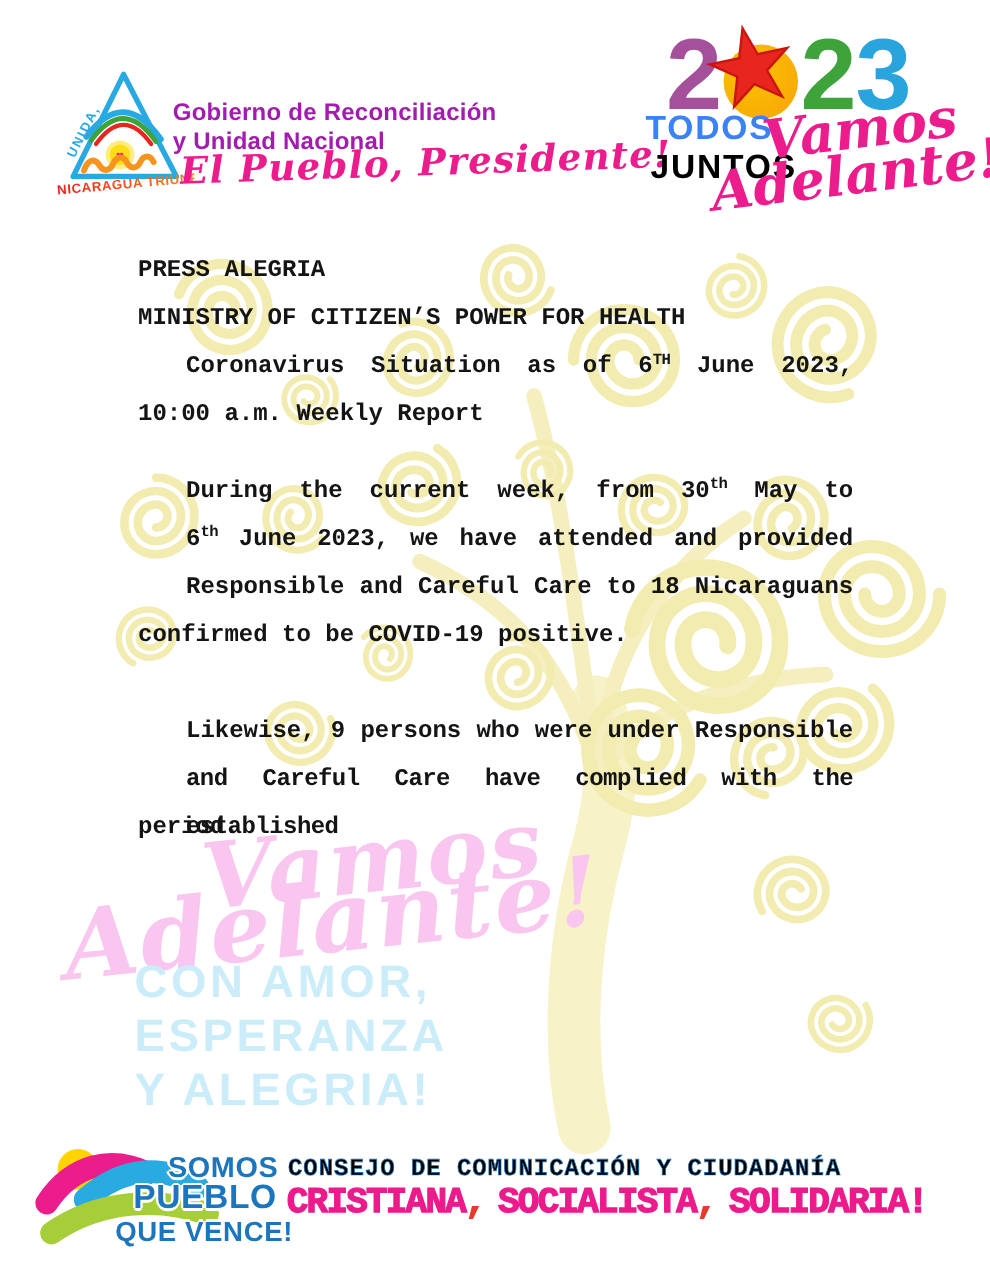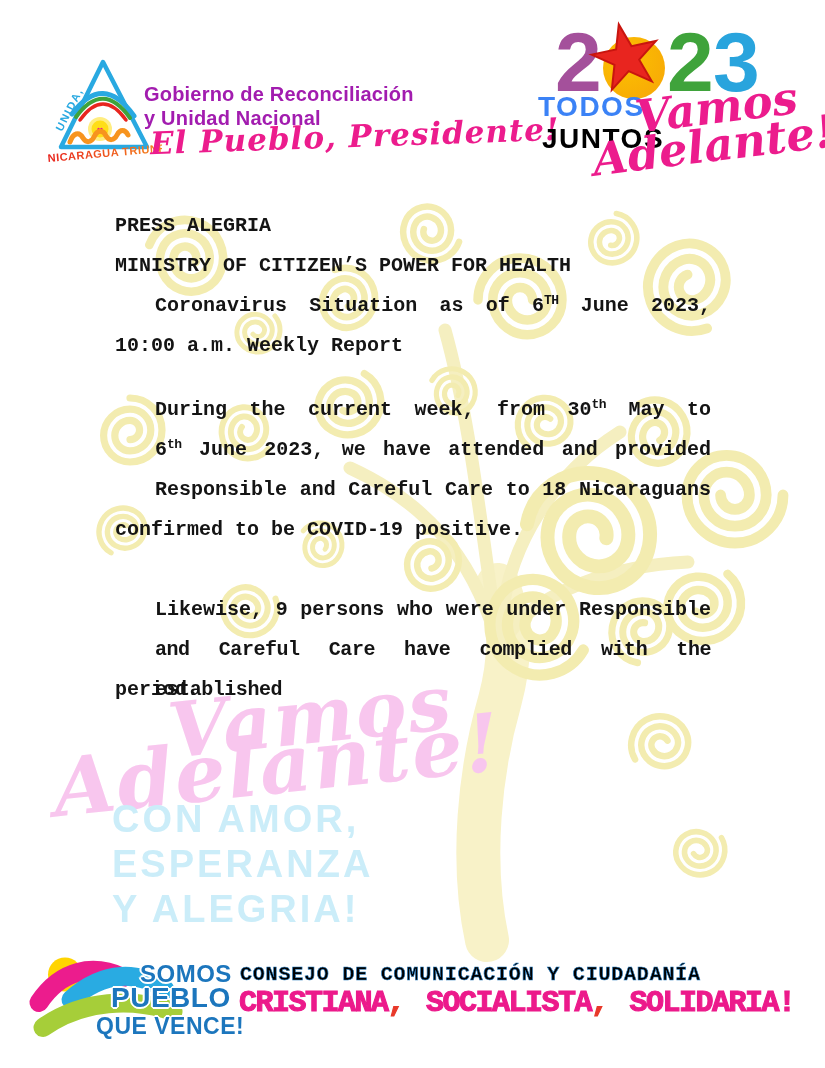--- a/index.html
+++ b/index.html
@@ -56,21 +56,21 @@
   .somos{position:absolute;left:140px;top:960px;z-index:4;color:#1c76bd;font-weight:700;font-size:24px;letter-spacing:0.5px;}
   .pueblo{position:absolute;left:111px;top:982px;z-index:4;color:#1c76bd;font-weight:700;font-size:28px;letter-spacing:0.5px;}
   .vence{position:absolute;left:96px;top:1013px;z-index:4;color:#1c76bd;font-weight:700;font-size:23px;letter-spacing:0.5px;}
   .consejo{position:absolute;left:240px;top:963px;z-index:3;color:#000000;
     font-family:"Liberation Mono",monospace;font-weight:700;font-size:20px;letter-spacing:0.8px;
     -webkit-text-stroke:0.6px #2077bd;}
   .cristiana-line{position:absolute;left:239px;top:986px;z-index:3;color:#ec1a8b;
     font-family:"Liberation Mono",monospace;font-weight:700;font-size:30px;letter-spacing:-1.5px;
     -webkit-text-stroke:1.1px currentColor;}
   .cristiana-line .cm{color:#e8392a;}
-  .cristiana-line .sp{margin-left:22px;}
+  .cristiana-line .sp{margin-left:11px;}
 </style>
 </head>
 <body>
 
 <div id="page">
 
   <svg id="tree-wm" viewBox="0 0 825 1068" xmlns="http://www.w3.org/2000/svg" aria-hidden="true">
     <defs>
       <path id="sp" d="M -40,0 a 40,40 0 1,1 80,0 a 33,33 0 1,1 -66,0 a 26,26 0 1,1 52,0 a 19,19 0 1,1 -38,0 a 12,12 0 1,1 24,0" fill="none" stroke="#f3ecb0" stroke-width="9" stroke-linecap="round"></path>
     </defs>

